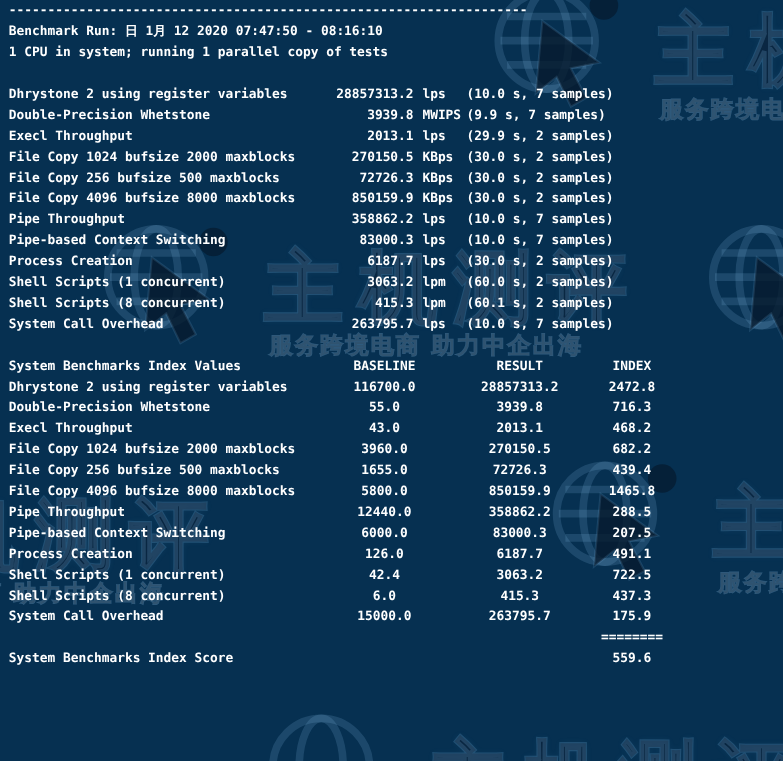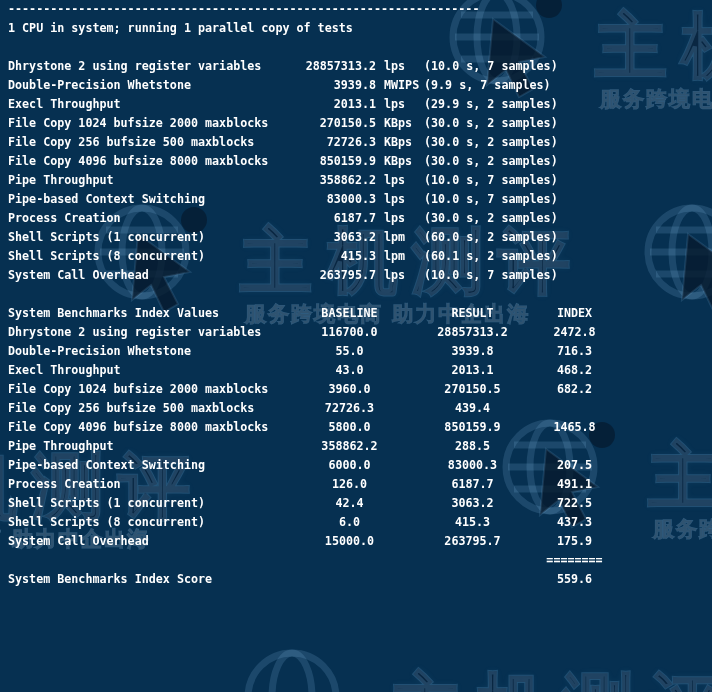--- a/index.html
+++ b/index.html
@@ -129,20 +129,21 @@
       </g>
     </svg>
     <div class="wm-title">主机测评</div>
   </div>
 
 </div>
 
 <div class="term">
 
   <div class="line">-------------------------------------------------------------------</div>
+  <div class="line">Benchmark Run: 日 1月 12 2020 07:47:50 - 08:16:10</div>
   <div class="line">1 CPU in system; running 1 parallel copy of tests</div>
   <div class="line"></div>
 
   <div class="r">
       <span class="l">Dhrystone 2 using register variables</span>
       <span class="v">28857313.2</span>
       <span class="u">lps</span>
       <span class="d">(10.0 s, 7 samples)</span>
     </div>
   <div class="r">
@@ -240,31 +241,33 @@
       <span class="i">468.2</span>
     </div>
   <div class="x">
       <span class="l">File Copy 1024 bufsize 2000 maxblocks</span>
       <span class="b">3960.0</span>
       <span class="rs">270150.5</span>
       <span class="i">682.2</span>
     </div>
   <div class="x">
       <span class="l">File Copy 256 bufsize 500 maxblocks</span>
+      <span class="b">1655.0</span>
       <span class="rs">72726.3</span>
       <span class="i">439.4</span>
     </div>
   <div class="x">
       <span class="l">File Copy 4096 bufsize 8000 maxblocks</span>
       <span class="b">5800.0</span>
       <span class="rs">850159.9</span>
       <span class="i">1465.8</span>
     </div>
   <div class="x">
       <span class="l">Pipe Throughput</span>
+      <span class="b">12440.0</span>
       <span class="rs">358862.2</span>
       <span class="i">288.5</span>
     </div>
   <div class="x">
       <span class="l">Pipe-based Context Switching</span>
       <span class="b">6000.0</span>
       <span class="rs">83000.3</span>
       <span class="i">207.5</span>
     </div>
   <div class="x">

